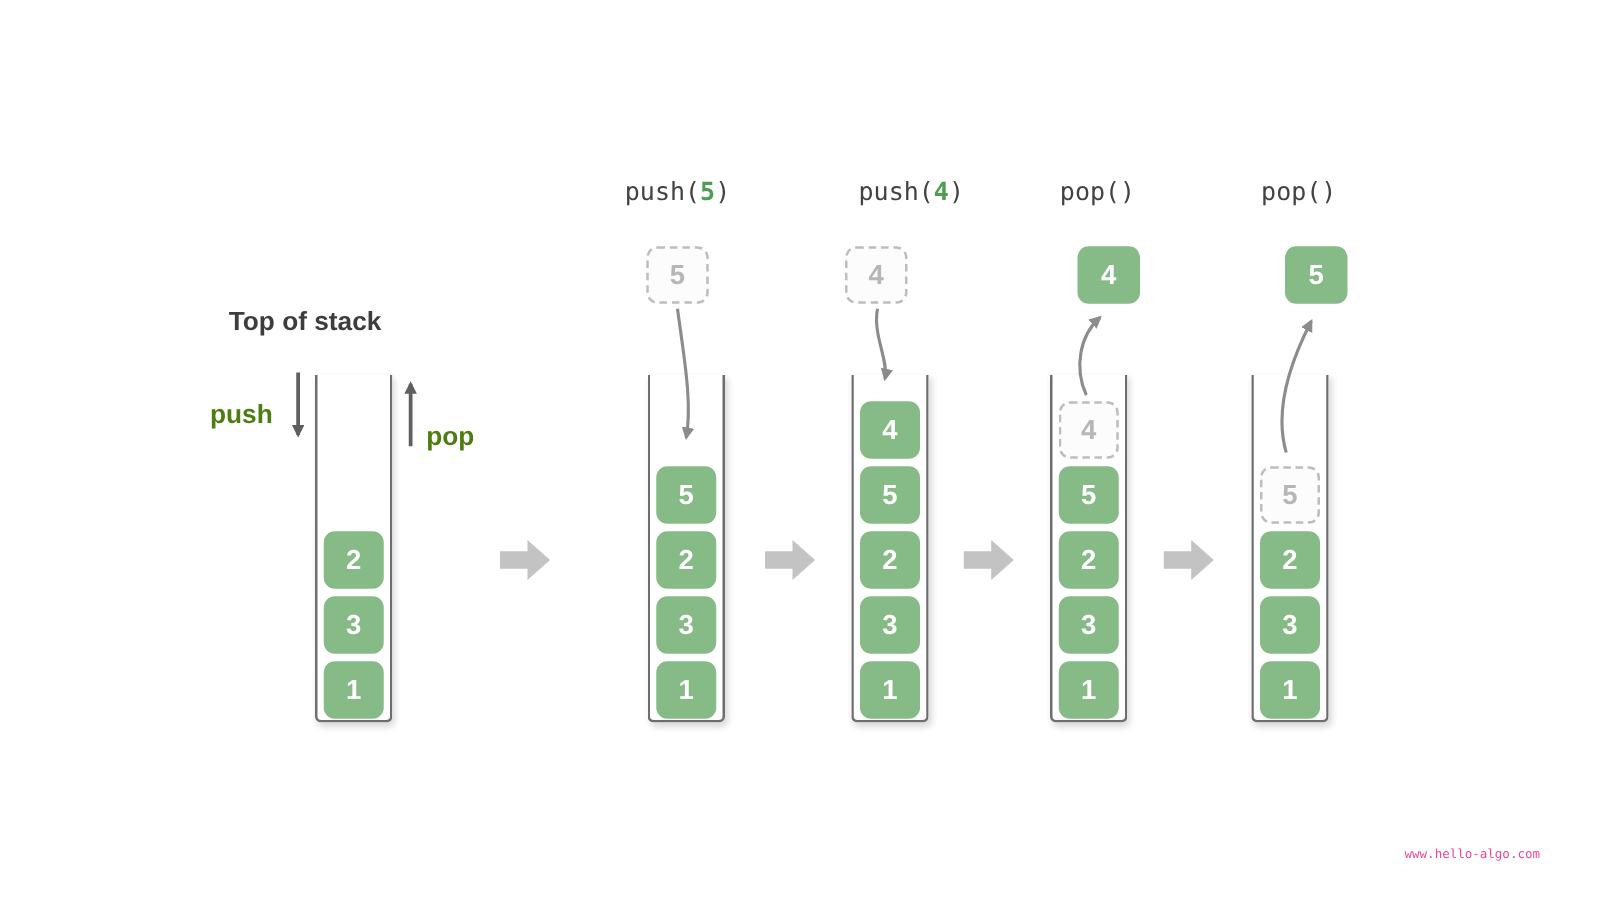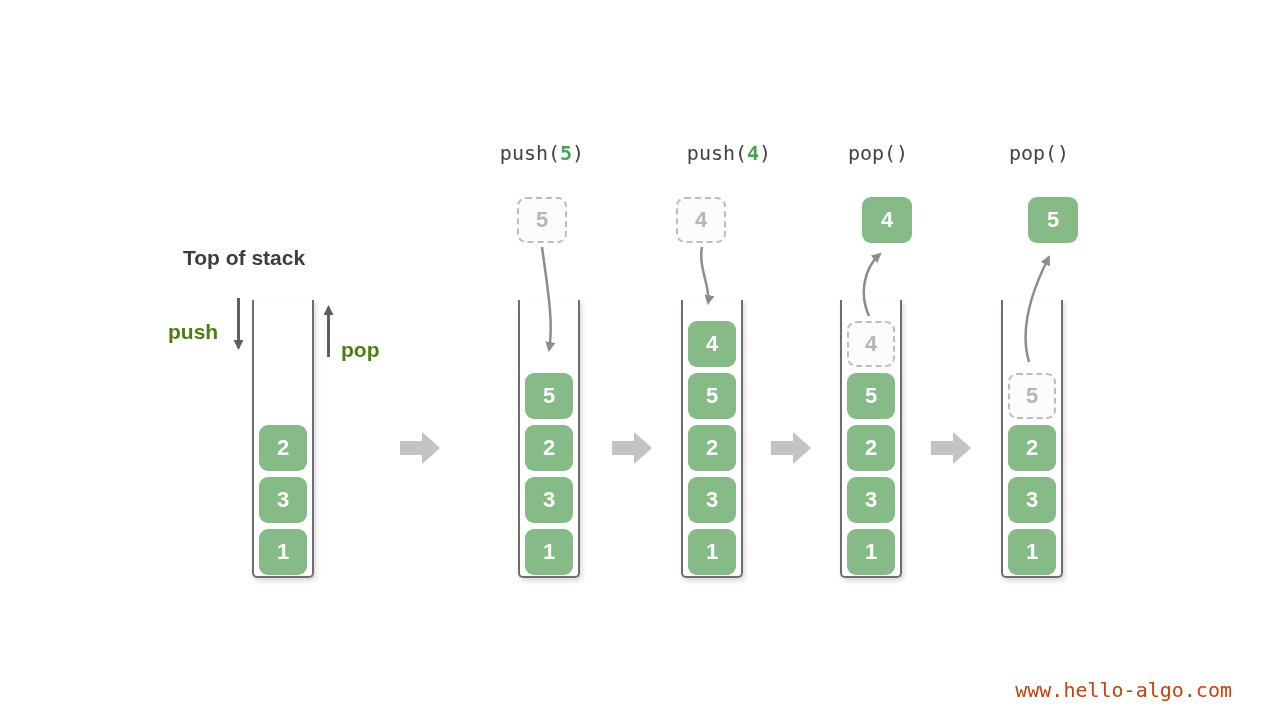--- a/index.html
+++ b/index.html
@@ -14,21 +14,21 @@
   .op .g{color:#4c9e52;font-weight:bold;}
   .container{position:absolute;border:2px solid #6e6e6e;border-top:none;
              border-radius:0 0 5px 5px;background:transparent;
              box-shadow:2px 3px 5px rgba(0,0,0,0.15);}
   .cell{position:absolute;box-sizing:border-box;width:48px;height:46px;border-radius:9px;
         background:#86ba86;color:#ffffff;font-size:22px;font-weight:bold;
         text-align:center;line-height:46px;}
   .cell.ghost{background:#fcfcfc;border:2px dashed #bdbdbd;color:#b6b6b6;line-height:42px;}
   .overlay{position:absolute;left:0;top:0;pointer-events:none;}
   .watermark{position:absolute;right:48px;top:678px;font-family:"DejaVu Sans Mono",monospace;
-             font-size:20px;color:#c2410c;}
+             font-size:10px;color:#ec4899;}
 </style>
 </head>
 <body>
 
 <div id="scene">
 
 
   <div class="abs caption" style="left:183px;top:246px;width:200px;">Top of stack</div>
 
 

